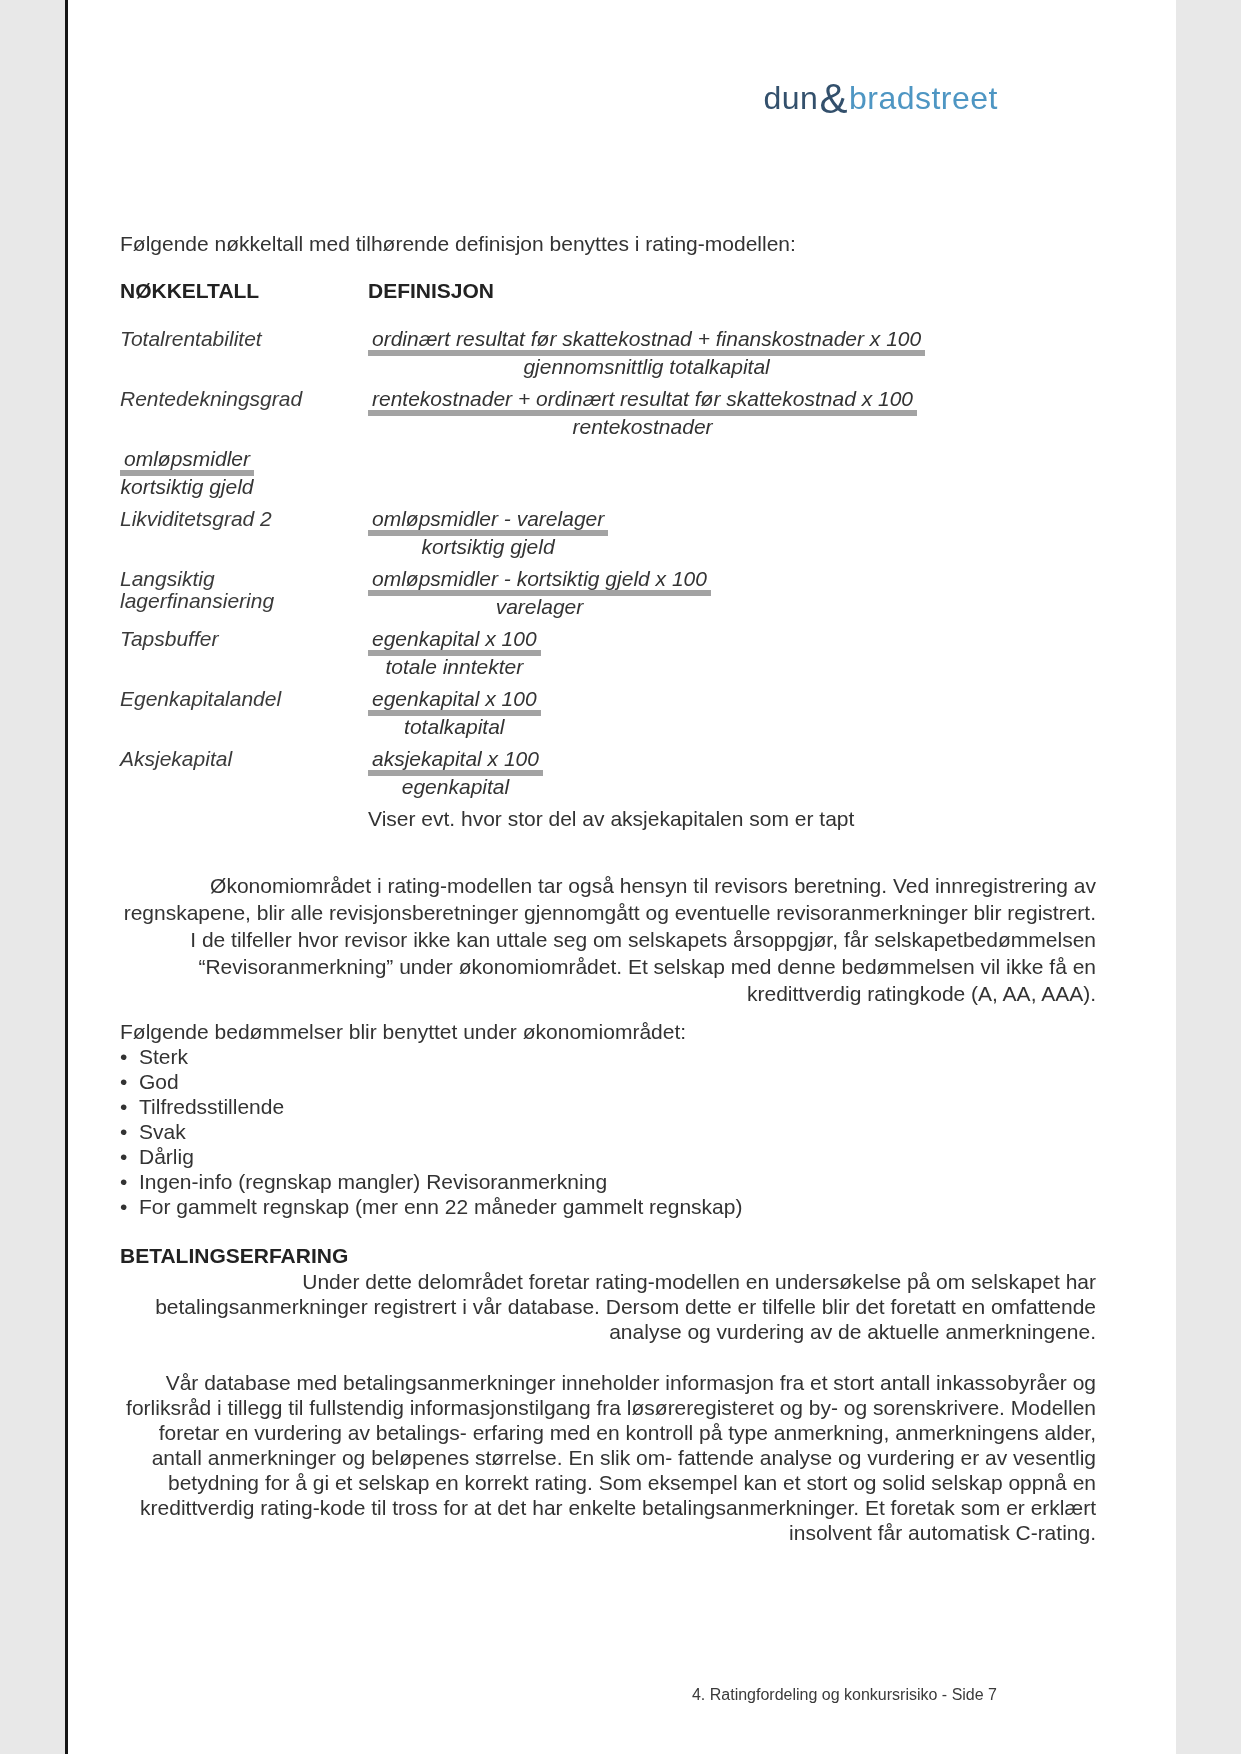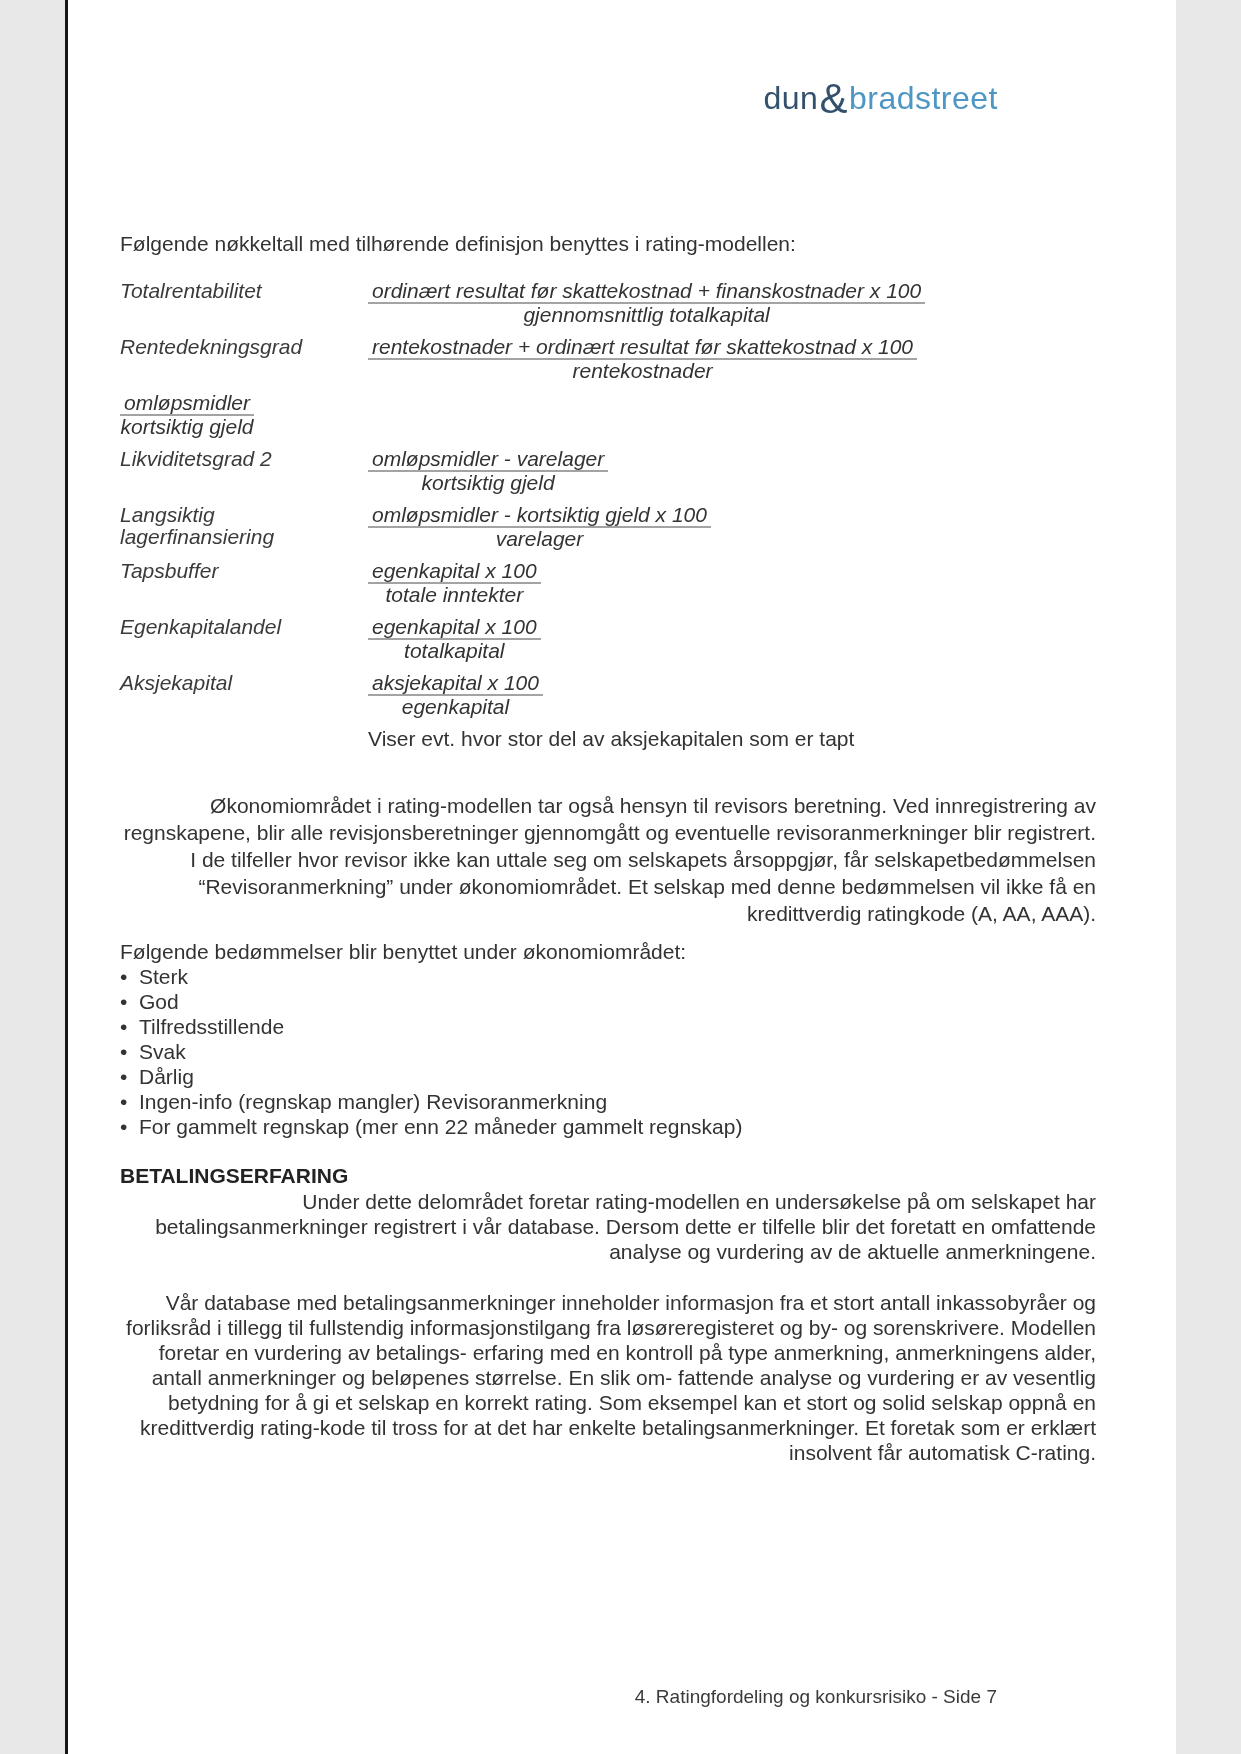--- a/index.html
+++ b/index.html
@@ -42,21 +42,21 @@
     grid-template-columns:248px 1fr;
   }
   .kv-header { margin-bottom:26px; line-height:22px; }
   .kv-header .hd { font-weight:700; color:#222; }
   .kv-row { margin-bottom:8px;font-style:italic; }
   .kv-label { line-height:22px; color:#3a3a3a; }
   .frac { display:inline-block; text-align:center; }
   .frac .num { line-height:22px; }
   .frac .num > span {
     display:inline-block;
-    border-bottom:2px solid #a3a3a3;
+    border-bottom:6px solid #a3a3a3;
     padding:0 4px;
   }
   .frac .den { line-height:22px; }
   .kv-note-row { margin-top:8px; line-height:22px; }
   
   .para { margin:0;text-align:right; }
   .p-economy { margin-top:42px; line-height:27px; }
   .assess { margin-top:12px; line-height:25px; }
   .assess-intro { line-height:25px; }
   .bullet-item { display:flex; line-height:25px; }
@@ -64,40 +64,44 @@
   .pay-heading {
     margin-top:26px;
     font-weight:700; color:#222;
     line-height:22px;
   }
   .p-pay1 { margin-top:2px; line-height:25px; }
   .p-pay2 { margin-top:26px; line-height:25px; }
   
   .footer {
     position:absolute; top:1686px; right:179px;
-    font-size:19px; color:#3a3a3a;
+    font-size:16px; color:#3a3a3a;
   }
 </style>
 </head>
 <body>
 
 <div class="page">
   <div class="scan-edge"></div>
 
   <div class="logo">
     <span class="dun">dun</span>
     <span class="amp">&amp;</span>
     <span class="brad">bradstreet</span>
   </div>
 
   <div class="content">
 
     <p class="intro">Følgende nøkkeltall med tilhørende definisjon benyttes i rating-modellen:</p>
 
     <div class="kv-table">
+      <div class="kv-header">
+        <div class="hd">NØKKELTALL</div>
+        <div class="hd">DEFINISJON</div>
+      </div>
 
       <div class="kv-row">
         <div class="kv-label">Totalrentabilitet</div>
         <div><div class="frac">
           <div class="num"><span>ordinært resultat før skattekostnad + finanskostnader x 100</span></div>
           <div class="den">gjennomsnittlig totalkapital</div>
         </div></div>
       </div>
 
       <div class="kv-row">

